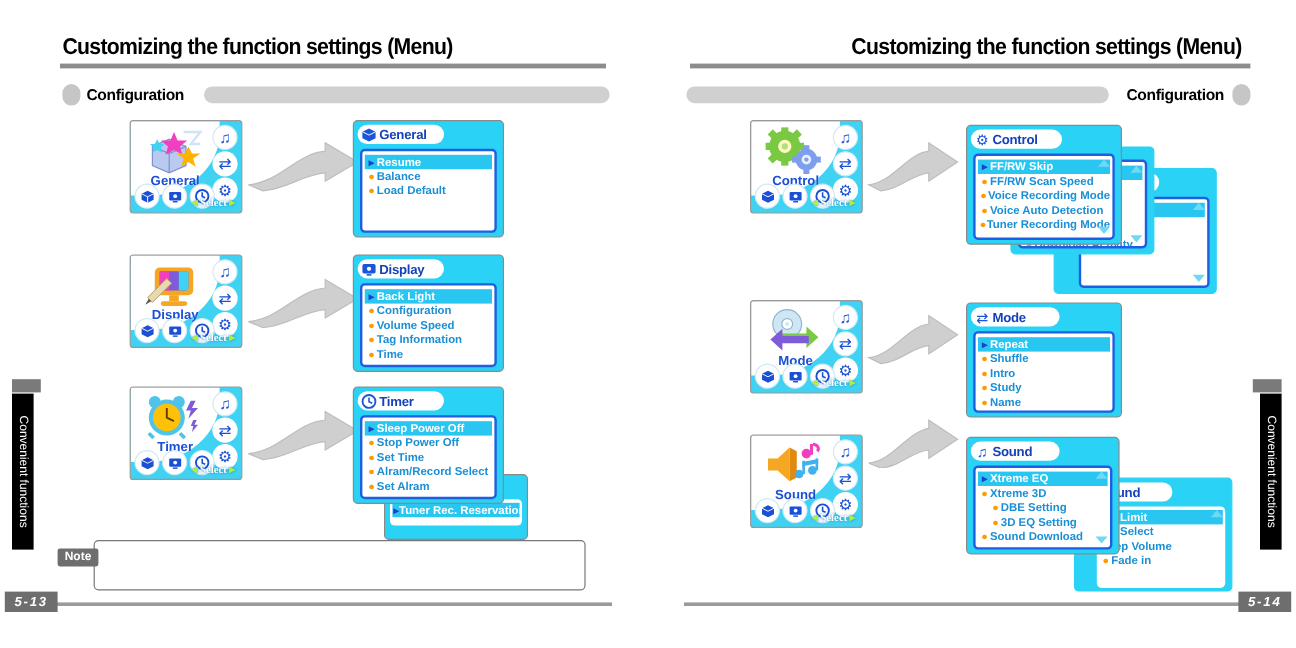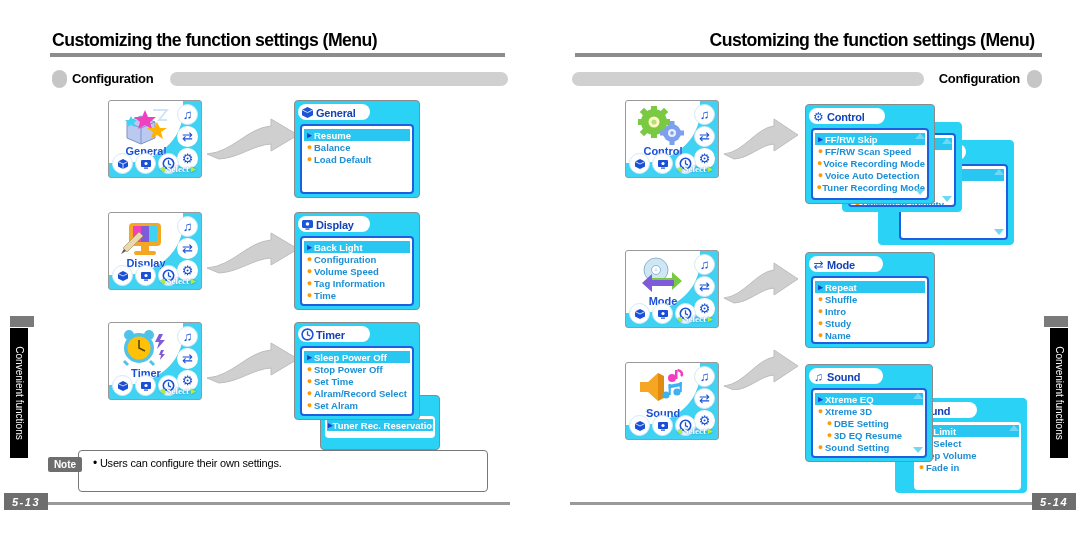--- a/index.html
+++ b/index.html
@@ -452,21 +452,20 @@
         </div>
       <div class="mi">
           <span class="bullet">●</span>
           <span>Set Alram</span>
         </div>
     </div>
   </div>
 
   <div class="note-tag">Note</div>
   <div class="notebox">
-    <div class="note-line"><span class="nb">•</span> <span>Users can configure their own settings.</span></div>
   </div>
 
   <div class="sidetab">
     <div class="sidetab-cap"></div>
     <div class="sidetab-body">
       <div class="sidetab-text">Convenient functions</div>
     </div>
   </div>
 
   <div class="footer-rule"></div>
@@ -766,25 +765,25 @@
       <div class="mi">
           <span class="bullet">●</span>
           <span>Xtreme 3D</span>
         </div>
       <div class="mi indent">
           <span class="bullet">●</span>
           <span>DBE Setting</span>
         </div>
       <div class="mi indent">
           <span class="bullet">●</span>
-          <span>3D EQ Resume</span>
-        </div>
-      <div class="mi">
-          <span class="bullet">●</span>
-          <span>Sound Setting</span>
+          <span>3D EQ Setting</span>
+        </div>
+      <div class="mi">
+          <span class="bullet">●</span>
+          <span>Sound Download</span>
         </div>
       <div class="scroll-up"></div>
       <div class="scroll-down"></div>
     </div>
   </div>
 
   <div class="sidetab">
     <div class="sidetab-cap"></div>
     <div class="sidetab-body">
       <div class="sidetab-text">Convenient functions</div>

